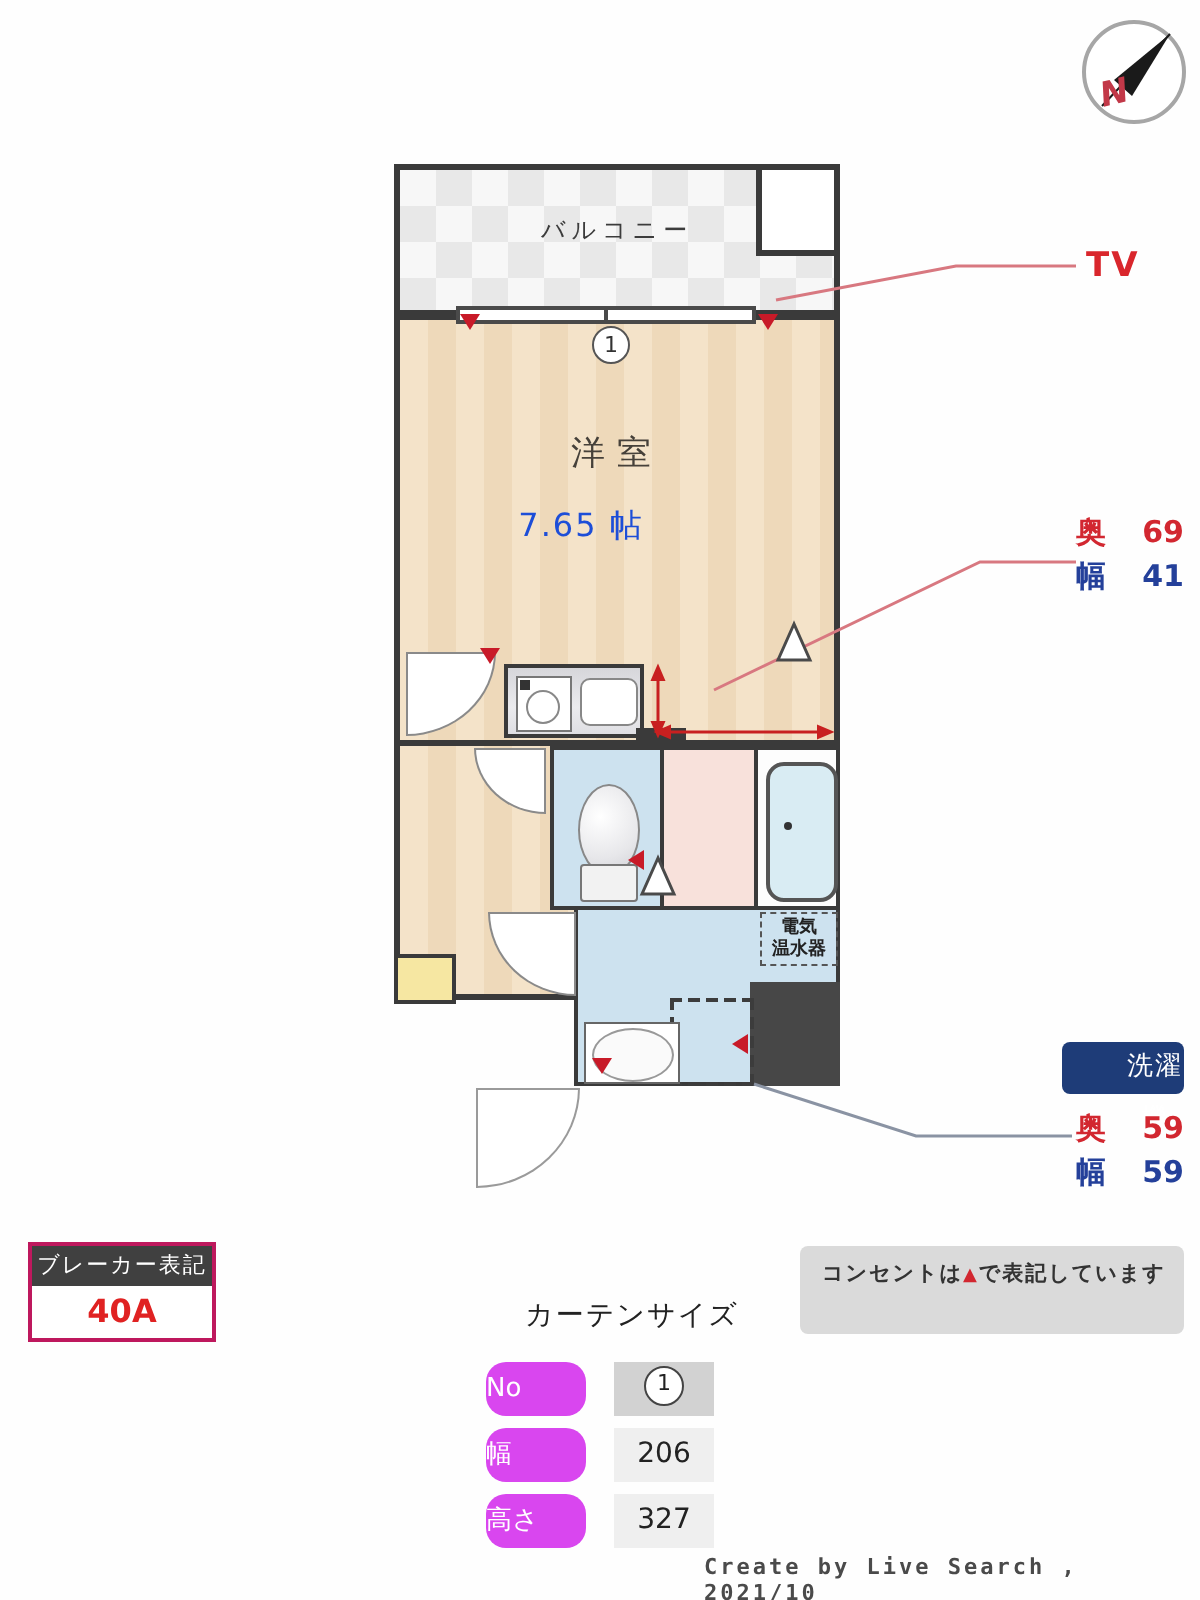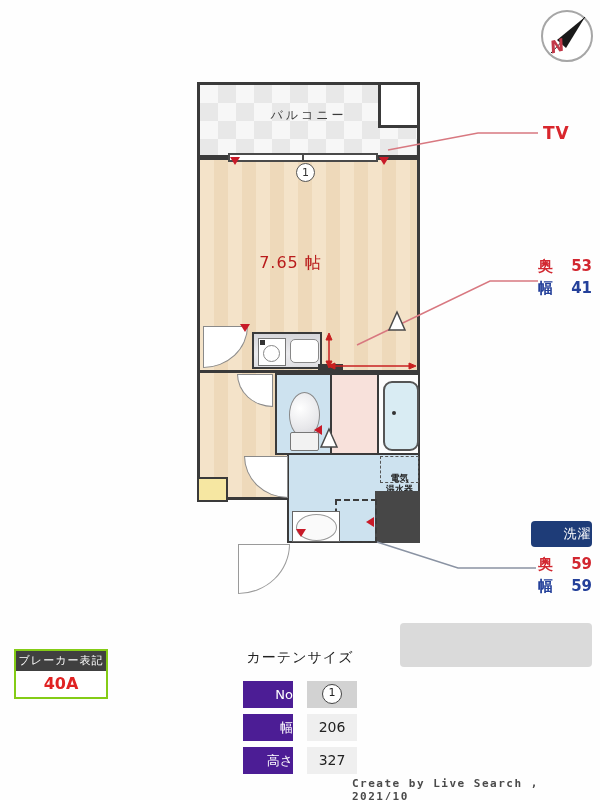--- a/index.html
+++ b/index.html
@@ -21,21 +21,21 @@
   .hallway{left:197px;top:373px;width:90px;height:127px;border-left:3px solid #3a3a3a;border-bottom:3px solid #3a3a3a;
     background:repeating-linear-gradient(90deg,#f4e3c9 0 14px,#eed9ba 14px 28px);}
 
   .window-band{left:228px;top:153px;width:150px;height:9px;background:#fff;
     border-top:2px solid #4a4a4a;border-bottom:2px solid #4a4a4a;}
   .window-tick{position:absolute;top:0;width:2px;height:100%;background:#4a4a4a;}
   .window-num{left:296px;top:163px;width:19px;height:19px;border:1.5px solid #555;border-radius:50%;
     background:#fff;font-size:11px;color:#333;text-align:center;line-height:17px;z-index:6;}
 
   .room-name{left:197px;top:215px;width:223px;text-align:center;font-size:17px;color:#46413a;letter-spacing:6px;}
-  .room-size{left:197px;top:253px;width:187px;text-align:center;font-size:16px;color:#b91c1c;letter-spacing:1px;}
+  .room-size{left:197px;top:253px;width:187px;text-align:center;font-size:16px;color:#1d4ed8;letter-spacing:1px;}
 
   .kitchen{left:252px;top:332px;width:70px;height:37px;border:2.5px solid #3a3a3a;
     background:linear-gradient(180deg,#d6d6da 0%,#ebebee 60%,#dfdfe3 100%);}
   .stove{position:absolute;left:4px;top:4px;width:26px;height:26px;background:#fff;border:1px solid #777;}
   .stove-dot{position:absolute;left:1px;top:1px;width:5px;height:5px;background:#333;}
   .stove-ring{position:absolute;left:4px;top:6px;width:15px;height:15px;border:1.5px solid #888;border-radius:50%;}
   .sink{position:absolute;left:36px;top:5px;width:27px;height:22px;background:#fff;border:1.5px solid #888;border-radius:5px;}
 
   .closet{left:320px;top:330px;width:100px;height:43px;background:#f9dd8e;border:3px solid #3a3a3a;}
   .closet-label{left:0;top:8px;width:100%;text-align:center;font-size:20px;color:#44403a;letter-spacing:1px;}
@@ -46,21 +46,21 @@
     background:radial-gradient(circle at 35% 35%,#ffffff 0%,#e7e7ea 60%,#cfcfd4 100%);}
   .toilet-tank{position:absolute;left:13px;top:57px;width:27px;height:17px;background:#f2f2f2;border:1px solid #777;border-radius:2px;}
 
   .pink-room{left:330px;top:373px;width:49px;height:82px;background:#f8e1db;border:2.5px solid #3a3a3a;}
   .bath-room{left:377px;top:373px;width:43px;height:82px;background:#fdfdfd;border:2.5px solid #3a3a3a;}
   .bathtub{position:absolute;left:4px;top:6px;width:32px;height:66px;background:#d9ecf3;border:2px solid #555;border-radius:9px;}
   .bathtub-drain{position:absolute;left:7px;top:28px;width:4px;height:4px;background:#333;border-radius:50%;}
 
   .utility-room{left:287px;top:453px;width:133px;height:90px;background:#cde2ef;border:2.5px solid #3a3a3a;}
   .heater-box{left:380px;top:456px;width:39px;height:27px;border:1.5px dashed #555;
-    font-size:9px;color:#222;text-align:center;line-height:1.25;padding-top:16px;font-weight:bold;}
+    font-size:9px;color:#222;text-align:center;line-height:1.25;padding-top:2px;font-weight:bold;}
   .dark-block{left:375px;top:491px;width:45px;height:52px;background:#474747;}
   .washer-box{left:335px;top:499px;width:42px;height:44px;border:2px dashed #3c3c3c;}
   .washbasin{left:292px;top:511px;width:48px;height:31px;background:#fff;border:1.5px solid #666;}
   .basin-oval{position:absolute;left:3px;top:2px;width:39px;height:25px;border:1.5px solid #999;border-radius:50%;background:#fafafa;}
 
   .genkan{left:228px;top:500px;width:60px;height:43px;border:2.5px solid #3a3a3a;background:#dadada;
     background-image:linear-gradient(45deg,#cccccc 25%,transparent 25%,transparent 75%,#cccccc 75%),
                      linear-gradient(45deg,#cccccc 25%,transparent 25%,transparent 75%,#cccccc 75%);
     background-size:24px 24px;background-position:0 0,12px 12px;}
   .genkan-label{left:0;top:11px;width:100%;text-align:center;font-size:15px;color:#333;letter-spacing:2px;}
@@ -85,27 +85,27 @@
   .dim-red{color:#d22730;}
   .dim-blue{color:#24409a;}
   .cl-depth{left:538px;top:257px;}
   .cl-width{left:538px;top:279px;}
   .washer-badge{left:531px;top:521px;width:61px;height:26px;background:#1e3c78;border-radius:4px;
     color:#fff;font-size:13px;text-align:center;line-height:26px;letter-spacing:1px;z-index:9;padding-left:32px;}
   .wm-depth{left:538px;top:555px;}
   .wm-width{left:538px;top:577px;}
 
   
-  .breaker{left:14px;top:649px;width:94px;border:2px solid #84cc16;background:#fff;z-index:9;}
+  .breaker{left:14px;top:621px;width:94px;border:2px solid #be185d;background:#fff;z-index:9;}
   .breaker-title{background:#404040;color:#fff;font-size:11px;text-align:center;line-height:20px;height:20px;letter-spacing:1px;}
   .breaker-value{color:#e02222;font-weight:bold;font-size:16px;text-align:center;line-height:26px;height:26px;}
 
   
-  .curtain-title{left:240px;top:649px;width:120px;text-align:center;font-size:14px;color:#222;letter-spacing:1px;}
-  .ct-label{left:243px;width:50px;height:27px;background:#4c1d95;color:#fff;font-size:13px;text-align:right;line-height:27px;}
+  .curtain-title{left:256px;top:649px;width:120px;text-align:center;font-size:14px;color:#222;letter-spacing:1px;}
+  .ct-label{left:243px;width:50px;height:27px;background:#d946ef;color:#fff;font-size:13px;text-align:left;line-height:27px;border-radius:10px;}
   .ct-value{left:307px;width:50px;height:27px;font-size:14px;color:#222;text-align:center;line-height:27px;}
   .ct-r1{top:681px;} .ct-r2{top:714px;} .ct-r3{top:747px;}
   .ct-value.first{background:#d2d2d2;}
   .ct-value.rest{background:#efefef;}
   .circle-num{display:inline-block;width:18px;height:18px;border:1.5px solid #444;border-radius:50%;background:#fff;
     font-size:11px;line-height:16px;text-align:center;vertical-align:middle;margin-top:-2px;}
 
   
   .notes{left:400px;top:623px;width:192px;height:44px;background:#dadada;border-radius:4px;
     font-size:10.5px;font-weight:bold;color:#333;letter-spacing:1px;padding:7px 0 0 11px;line-height:15px;z-index:9;}
@@ -137,20 +137,21 @@
   <div class="abs room-main"></div>
   <div class="abs hallway"></div>
 
   <div class="abs window-band">
     <div class="window-tick" style="left:0;"></div>
     <div class="window-tick" style="left:74px;"></div>
     <div class="window-tick" style="right:0;"></div>
   </div>
   <div class="abs window-num">1</div>
 
+  <div class="abs room-name">洋室</div>
   <div class="abs room-size">7.65 帖</div>
 
   <div class="abs kitchen">
     <div class="stove">
       <div class="stove-dot"></div>
       <div class="stove-ring"></div>
     </div>
     <div class="sink"></div>
   </div>
 
@@ -213,21 +214,21 @@
     <g fill="#ffffff" stroke="#4a4a4a" stroke-width="1.5">
       <polygon points="397,312 389,330 405,330"></polygon>
       <polygon points="329,429 321,447 337,447"></polygon>
     </g>
   </svg>
 
   <div class="abs tv-label">TV</div>
 
   <div class="abs dim-row cl-depth">
     <span class="dim-red">奥</span>
-    <span class="dim-red">53</span>
+    <span class="dim-red">69</span>
   </div>
   <div class="abs dim-row cl-width">
     <span class="dim-blue">幅</span>
     <span class="dim-blue">41</span>
   </div>
 
   <div class="abs washer-badge">洗濯機</div>
   <div class="abs dim-row wm-depth">
     <span class="dim-red">奥</span>
     <span class="dim-red">59</span>
@@ -246,17 +247,20 @@
   <div class="abs ct-label ct-r1">No</div>
   <div class="abs ct-value ct-r1 first">
     <span class="circle-num">1</span>
   </div>
   <div class="abs ct-label ct-r2">幅</div>
   <div class="abs ct-value ct-r2 rest">206</div>
   <div class="abs ct-label ct-r3">高さ</div>
   <div class="abs ct-value ct-r3 rest">327</div>
 
   <div class="abs notes">
+    <div>
+      <span>コンセントは</span><span class="note-marker">▲</span><span>で表記しています</span>
+    </div>
   </div>
 
   <div class="abs credit">Create by Live Search , 2021/10</div>
 
 </div>
 
 </body></html>

